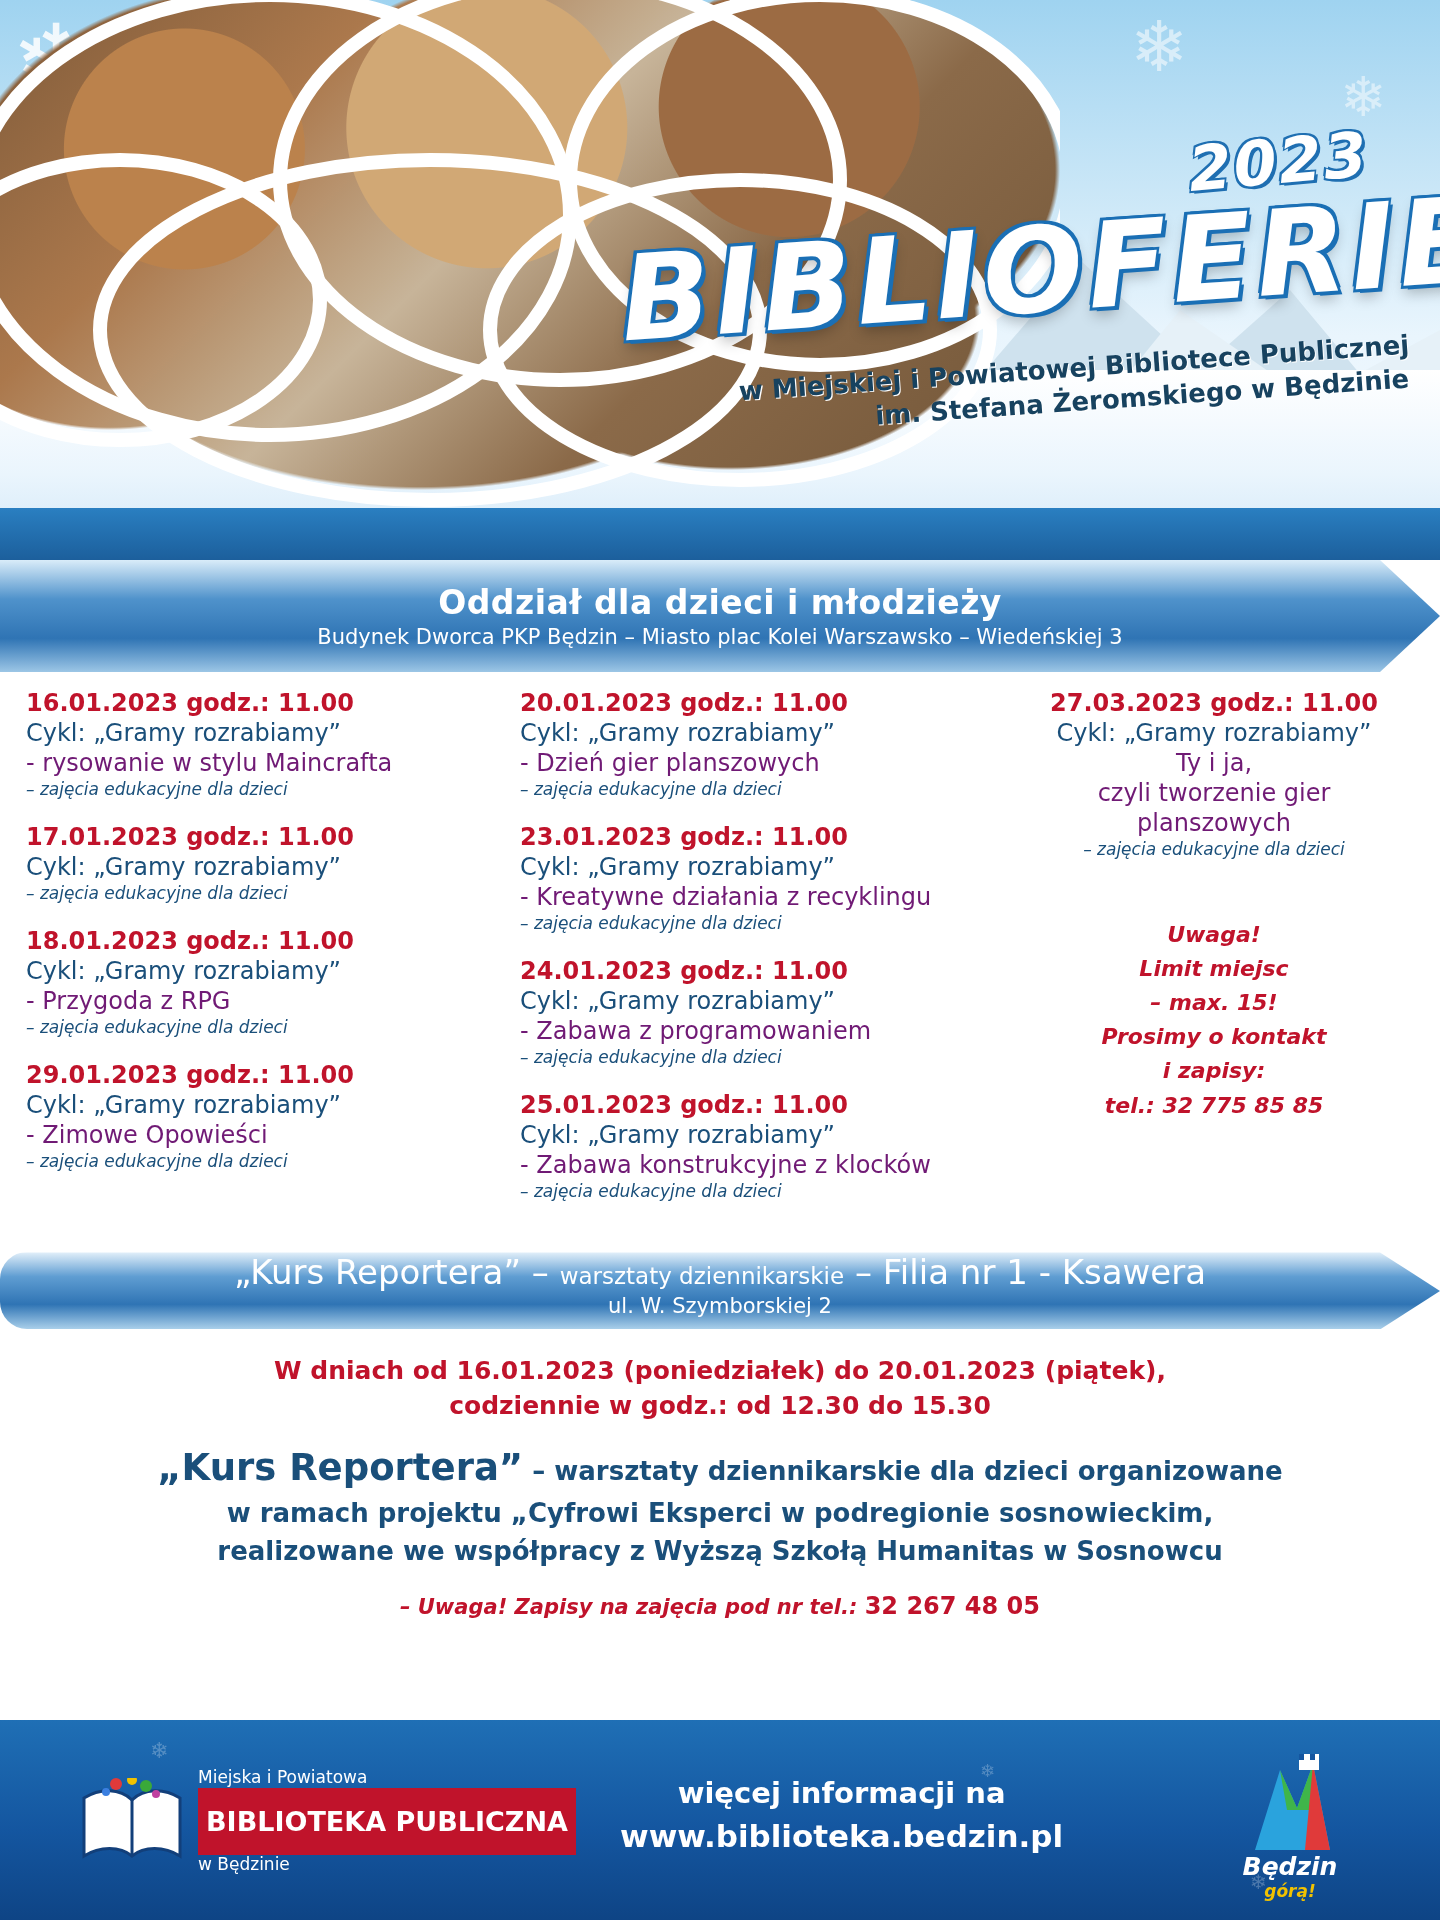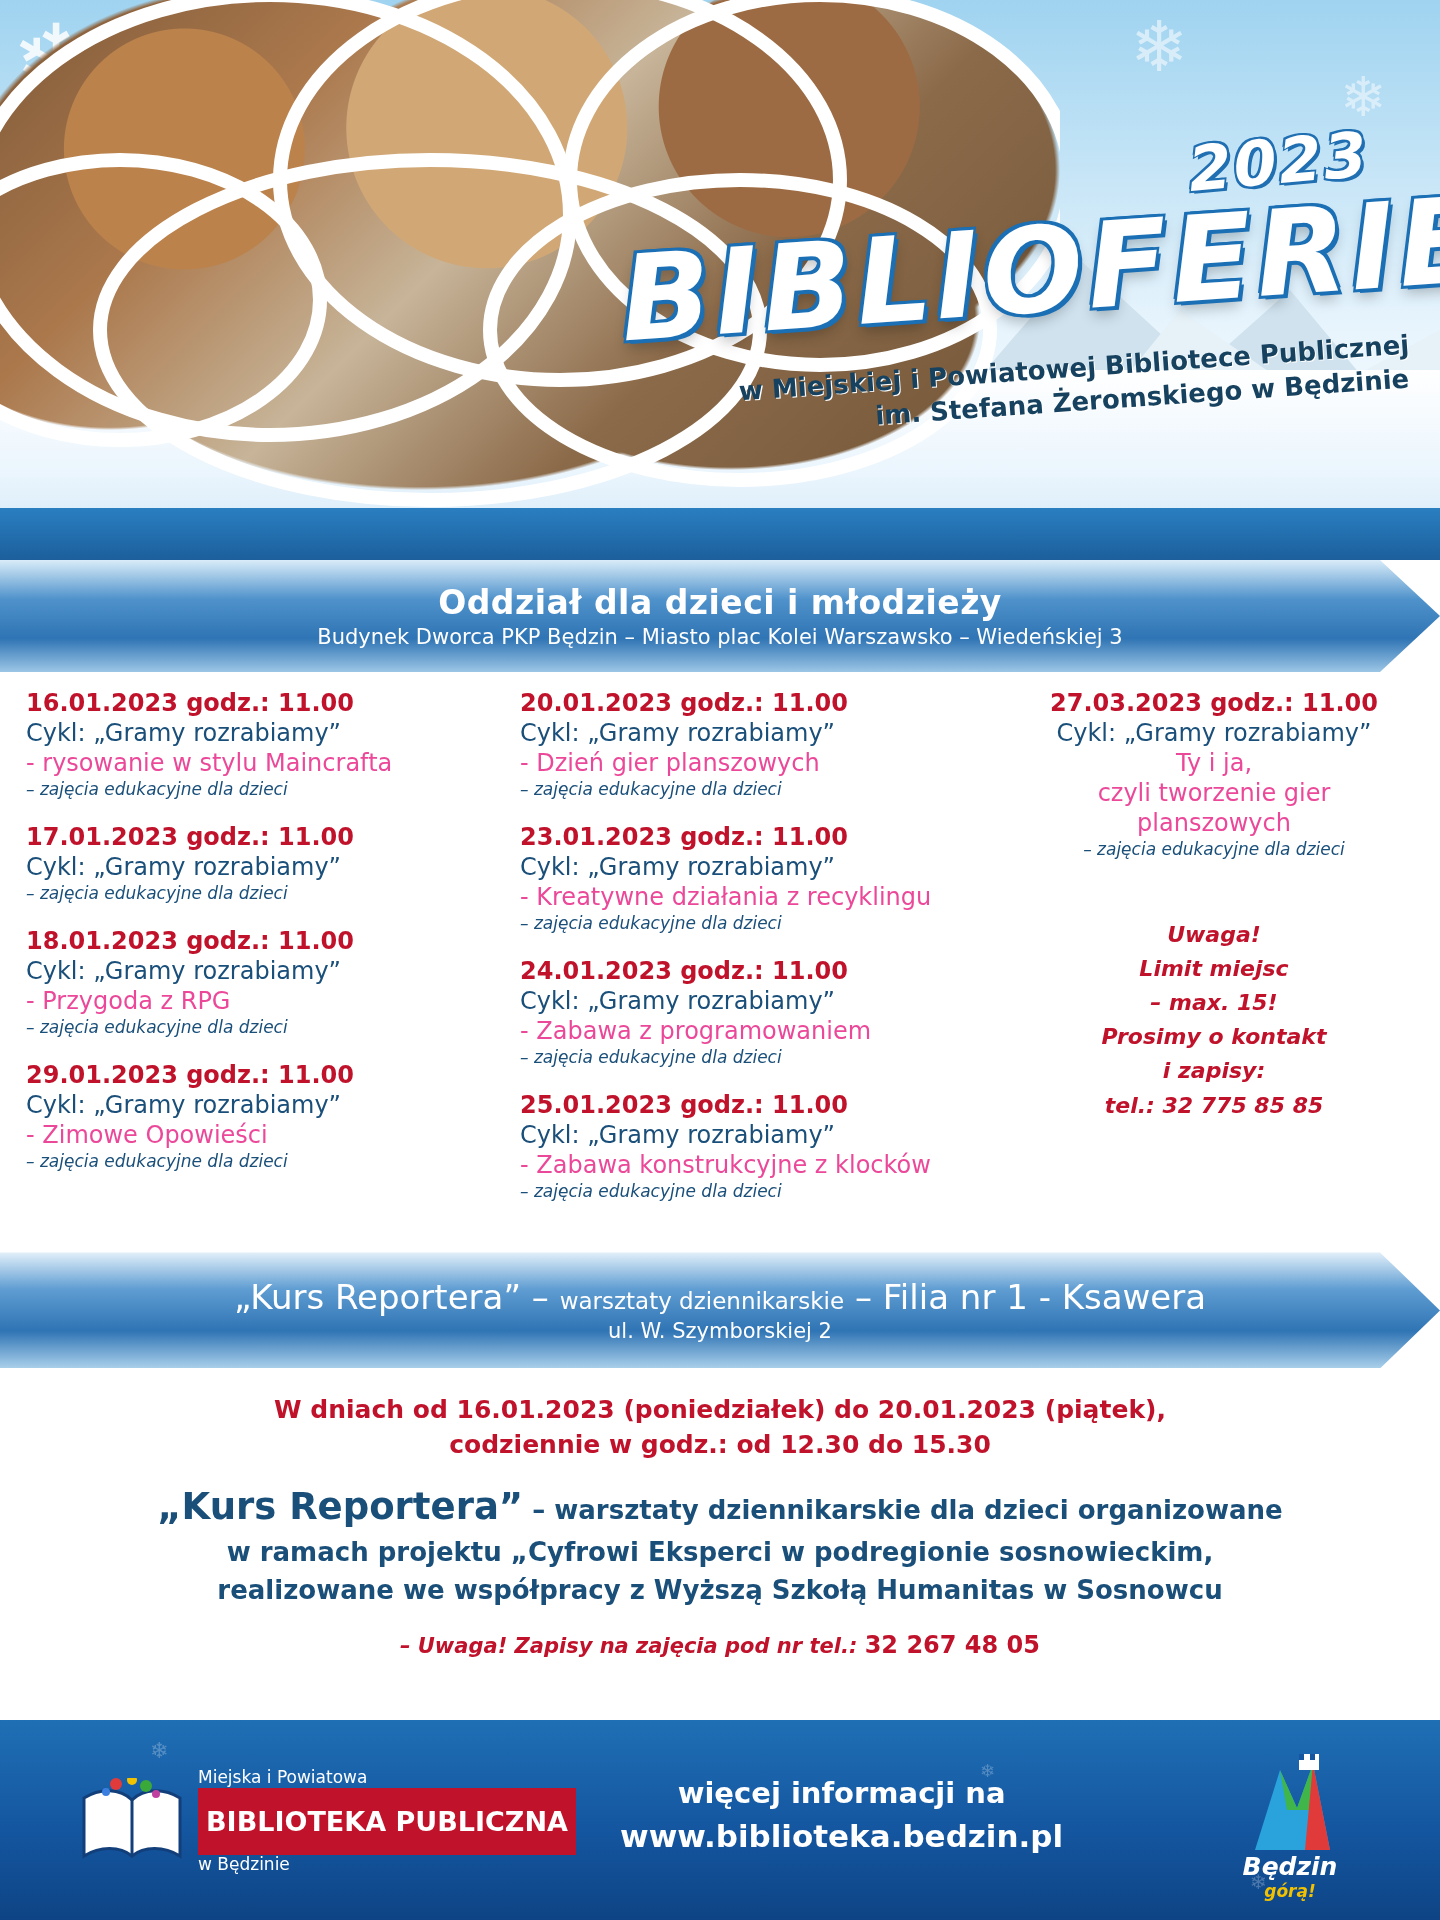--- a/index.html
+++ b/index.html
@@ -112,37 +112,37 @@
   .schedule{
     display:flex;
     padding:16px 26px 0 26px;
     gap:16px;
   }
   .col{flex:1;}
   .col.col3{flex:0 0 400px;}
   .entry{margin-bottom:22px;}
   .e-date{color:#c0132b;font-size:24px;font-weight:bold;line-height:1.25;}
   .e-cycle{color:#1a4f7a;font-size:24px;line-height:1.25;}
-  .e-name{color:#ec4899;font-size:24px;line-height:1.25;}
+  .e-name{color:#701a75;font-size:24px;line-height:1.25;}
   .e-note{color:#1a4f7a;font-size:17px;font-style:italic;line-height:1.3;}
   .col3 .e-date,.col3 .e-cycle,.col3 .e-name{text-align:center;}
   .col3 .e-note{text-align:center;}
   .notice{
     margin-top:58px;text-align:center;color:#c0132b;
     font-size:22px;font-style:italic;font-weight:bold;line-height:1.55;
   }
 
   
   .ribbon2{
     position:relative;margin-top:28px;
-    height:116px;
+    height:77px;
     background:linear-gradient(to bottom,#e3f0fa 0%,#5f9dd2 32%,#2f74b4 68%,#a9cfea 100%);
     -webkit-clip-path:polygon(0 0, calc(100% - 60px) 0, 100% 50%, calc(100% - 60px) 100%, 0 100%);
     clip-path:polygon(0 0, calc(100% - 60px) 0, 100% 50%, calc(100% - 60px) 100%, 0 100%);
-    display:flex;flex-direction:column;align-items:center;justify-content:center;color:#fff;
+    display:flex;flex-direction:column;align-items:center;color:#fff;border-radius:27px;
   }
   .ribbon2 .l1{font-size:34px;font-weight:500;}
   .ribbon2 .l1 .small{font-size:23px;}
   .ribbon2 .l2{font-size:21px;margin-top:2px;}
 
   
   .course{padding:24px 60px 0 60px;text-align:center;}
   .c-red{color:#c0132b;font-size:25px;font-weight:bold;line-height:1.4;}
   .c-blue{color:#1a4f7a;font-size:26px;font-weight:bold;line-height:1.45;margin-top:18px;}
   .c-blue .big{font-size:37px;}

